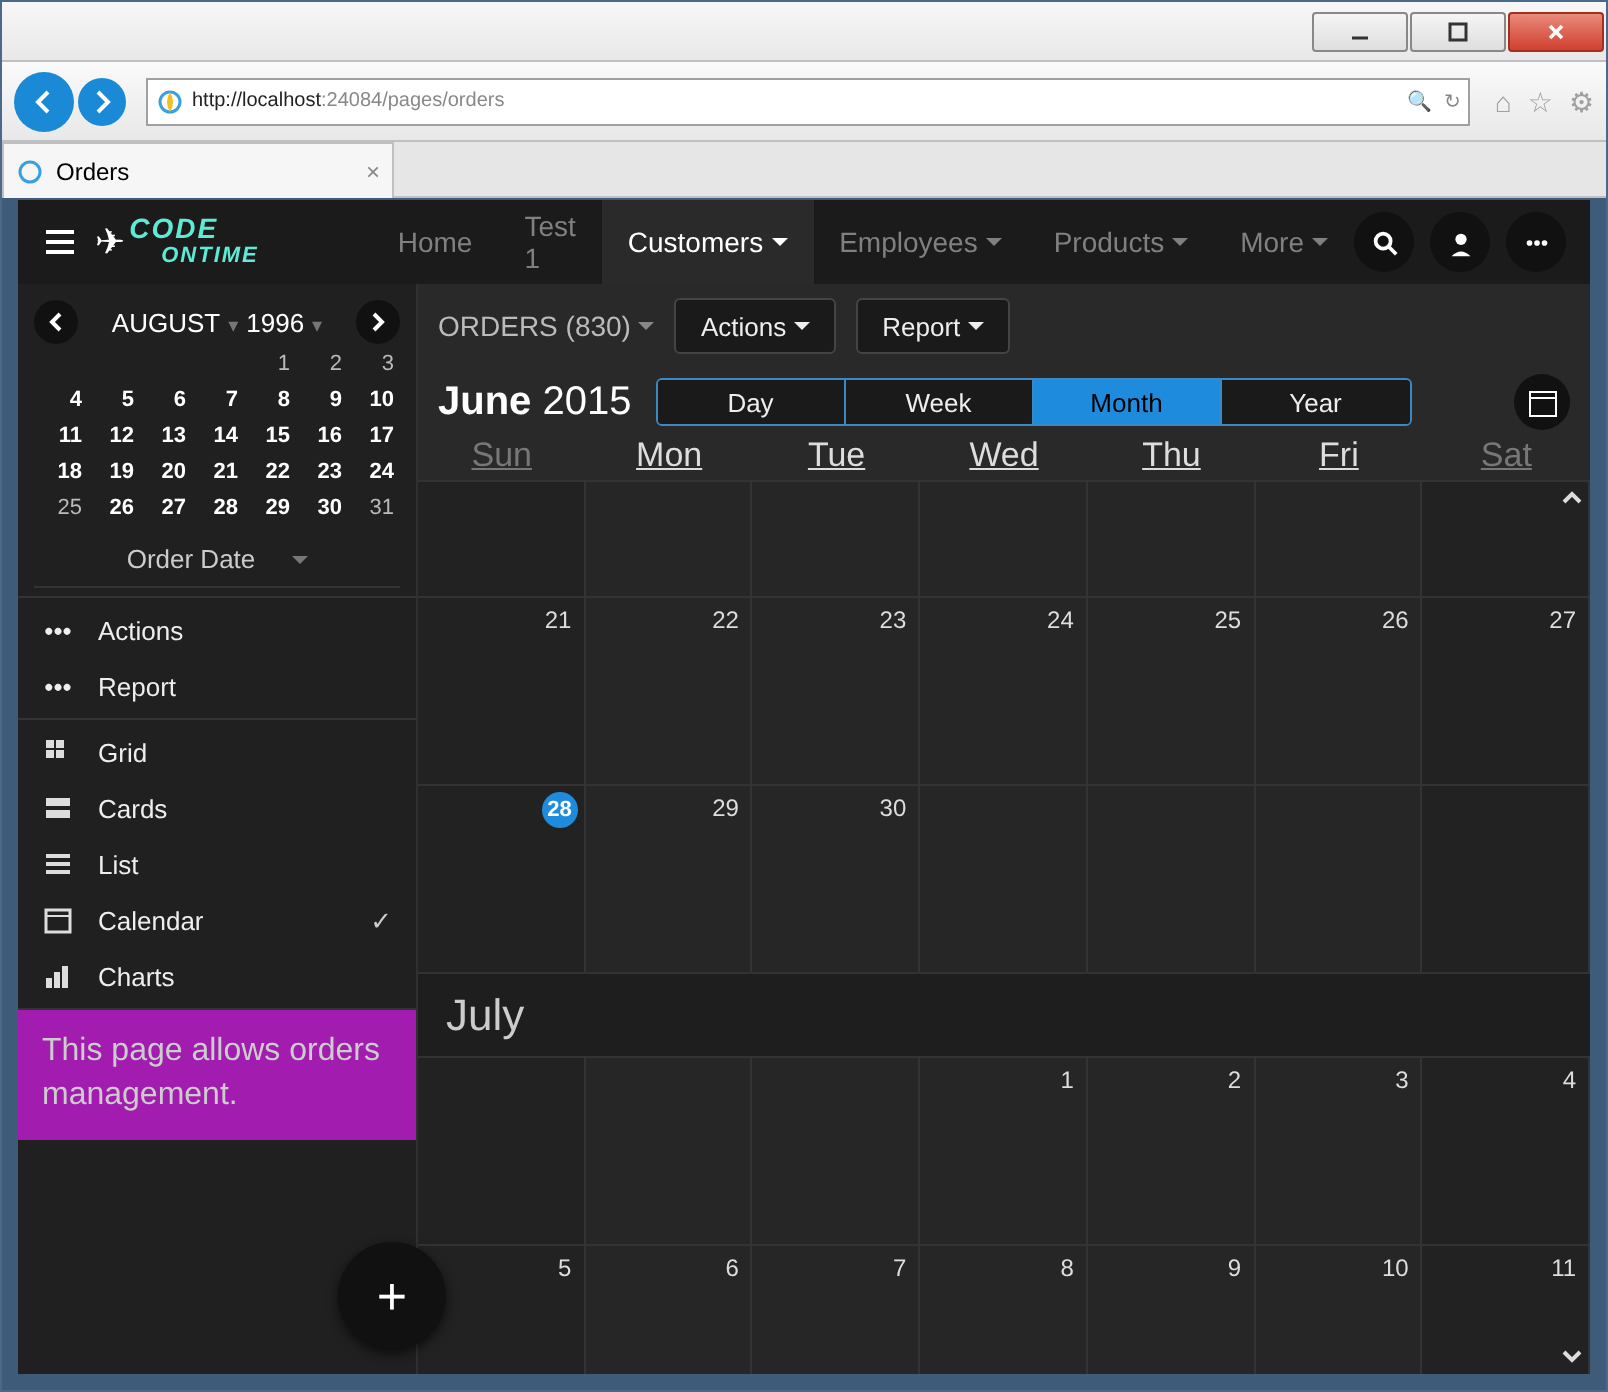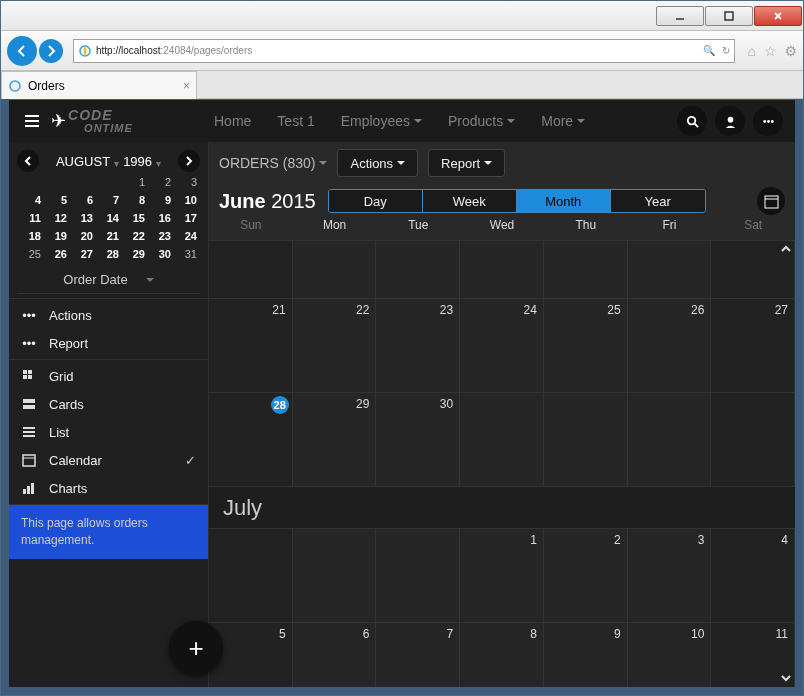--- a/index.html
+++ b/index.html
@@ -24,21 +24,21 @@
   .tab .tab-title { flex:1; }
   .tab .tab-close { color:#888; }
 
   
   .app { position:absolute; left:8px; right:8px; top:99px; bottom:8px; background:#202020; display:flex; flex-direction:column;}
 
   .topbar { height:42px; background:#1b1b1b; display:flex; align-items:center; padding:0 8px; }
   .hamburger { width:30px; height:30px; display:flex; align-items:center; justify-content:center; color:#fff; }
   .hamburger svg { width:20px; height:20px; }
   .logo { width:100px; height:30px; margin-left:4px; display:flex; align-items:center; }
-  .logo-text { color:#737373; font-weight:bold; font-size:14px; letter-spacing:1px; line-height:12px; font-style:italic;}
+  .logo-text { color:#5eead4; font-weight:bold; font-size:14px; letter-spacing:1px; line-height:12px; font-style:italic;}
   .logo-text .line2 { font-size:11px; padding-left:16px;}
   .logo-icon { color:#fff; font-size:18px; margin-right:2px;}
   .topnav { display:flex; margin-left:50px; height:42px;}
   .topnav-item { padding:0 13px; display:flex; align-items:center; color:#808080; font-size:14px; gap:4px; cursor:pointer;}
   .topnav-item.active { background:#2a2a2a; color:#fff;}
   .top-right { margin-left:auto; display:flex; align-items:center; gap:8px; padding-right:4px;}
   .circ-btn { width:30px; height:30px; border-radius:50%; background:#111; display:flex; align-items:center; justify-content:center; color:#fff;}
   .circ-btn svg { width:15px; height:15px; }
 
   .content { flex:1; display:flex; overflow:hidden; }
@@ -53,40 +53,40 @@
   .mc-grid { display:flex; flex-direction:column; }
   .mc-row { display:flex; }
   .mc-cell { width:26px; height:18px; text-align:right; font-size:11px; color:#bbb; padding-right:2px;}
   .mc-cell.bold { color:#fff; font-weight:bold;}
   .mc-label { display:flex; justify-content:center; align-items:center; padding:6px 0; color:#ccc; gap:18px; border-bottom:1px solid #333;}
   .side-group { border-top:1px solid #333; padding:2px 0;}
   .side-item { display:flex; align-items:center; height:28px; padding:0 12px; gap:12px; color:#eee; }
   .side-item.view { padding-left:12px;}
   .side-item .icon { width:16px; display:flex; align-items:center; justify-content:center;}
   .side-item .check { margin-left:auto; color:#ccc;}
-  .side-note { padding:10px 12px; color:#ccc; font-size:12px; border-top:1px solid #333; line-height:1.4; background:#1d4ed8;}
+  .side-note { padding:10px 12px; color:#ccc; font-size:16px; border-top:1px solid #333; line-height:1.4; background:#a21caf;}
   .fab { position:absolute; left:160px; bottom:12px; width:54px; height:54px; border-radius:50%; background:#111; display:flex; align-items:center; justify-content:center; color:#fff; font-size:26px; box-shadow:0 2px 6px rgba(0,0,0,.6);}
 
   
   .main { flex:1; background:#292929; display:flex; flex-direction:column; position:relative; }
   .toolbar { height:42px; display:flex; align-items:center; padding:0 10px; gap:10px; color:#bbb; font-size:14px;}
   .tool-link { display:flex; align-items:center; gap:4px; }
   .tool-btn { height:28px; padding:0 12px; background:#1a1a1a; border:1px solid #444; border-radius:3px; display:flex; align-items:center; color:#eee; gap:4px; font-size:13px;}
   .calhdr { height:34px; display:flex; align-items:center; padding:0 10px; gap:12px;}
   .calhdr-title { font-size:20px; color:#fff; font-weight:300;}
   .calhdr-title .month { font-weight:bold;}
   .seg { display:flex; border:1px solid #3b88c3; border-radius:3px; overflow:hidden; height:24px;}
   .seg-item { width:94px; display:flex; align-items:center; justify-content:center; font-size:13px; color:#eee; background:#1a1a1a; border-right:1px solid #3b88c3;}
   .seg-item:last-child { border-right:none;}
   .seg-item.active { background:#1f8bdd; color:#000000;}
   .cal-today { margin-left:auto; width:28px; height:28px; border-radius:50%; background:#111; display:flex; align-items:center; justify-content:center;}
   .cal-today svg { width:15px; height:15px; fill:#fff; }
 
   .weekhdr { display:flex; height:22px; }
-  .weekhdr div { flex:1; text-align:center; font-size:12px; }
+  .weekhdr div { flex:1; text-align:center; font-size:17px;text-decoration:underline; }
   .weekhdr .dim { color:#777;}
   .weekhdr .norm { color:#ddd;}
 
   .grid-area { flex:1; overflow-y:auto; overflow-x:hidden; position:relative; background:#262626; scrollbar-width:thin; scrollbar-color:#666 #1a1a1a;}
   .grid-area::-webkit-scrollbar { width:16px; background:#1a1a1a;}
   .grid-area::-webkit-scrollbar-thumb { background:#555;}
   .cal-grid { display:flex; flex-direction:column;}
   .cal-row { display:flex; border-top:1px solid #333;}
   .cal-row.short { height:58px;} .cal-row.tall { height:94px;}
   .cal-cell { flex:1; border-right:1px solid #333; position:relative; }
@@ -169,20 +169,24 @@
       <span class="logo-icon">✈</span>
       <span class="logo-text"><span>CODE</span><br><span class="line2">ONTIME</span></span>
     </div>
     <div class="topnav">
       <div class="topnav-item">
           <span>Home</span>
         </div>
       <div class="topnav-item">
           <span>Test 1</span>
         </div>
+      <div class="topnav-item active">
+          <span>Customers</span>
+          <span class="caret-dn"></span>
+        </div>
       <div class="topnav-item">
           <span>Employees</span>
           <span class="caret-dn"></span>
         </div>
       <div class="topnav-item">
           <span>Products</span>
           <span class="caret-dn"></span>
         </div>
       <div class="topnav-item">
           <span>More</span>

